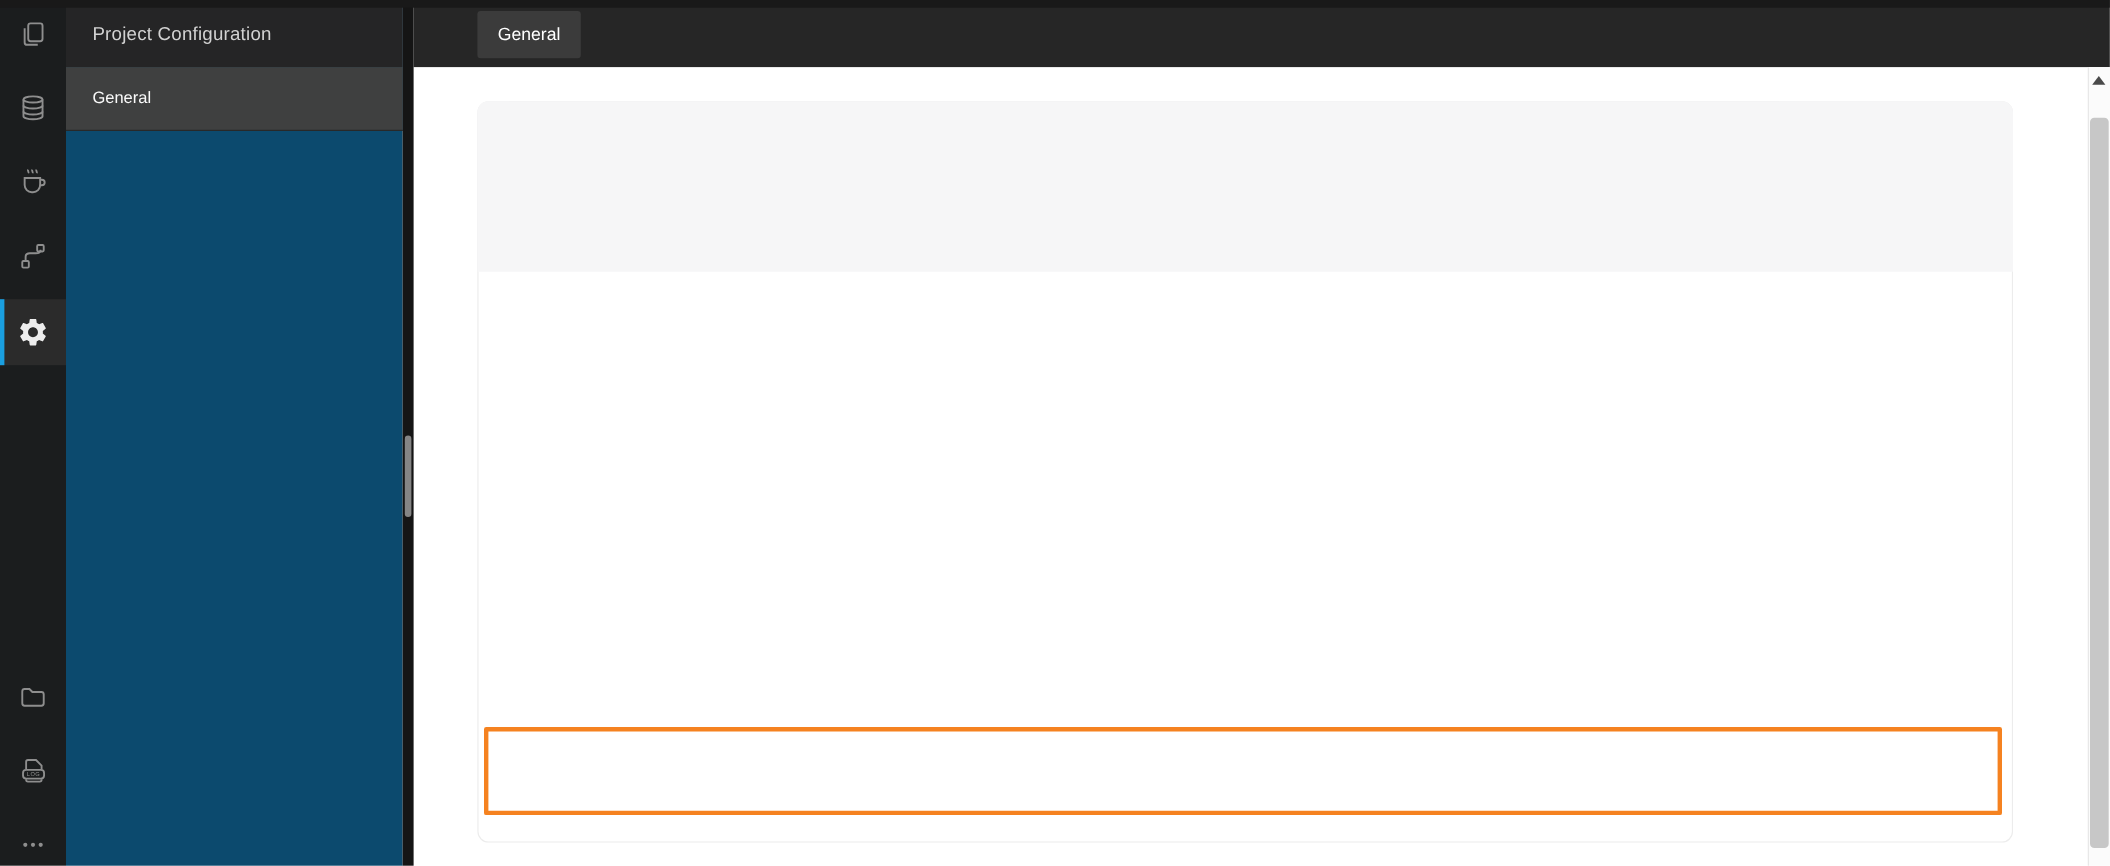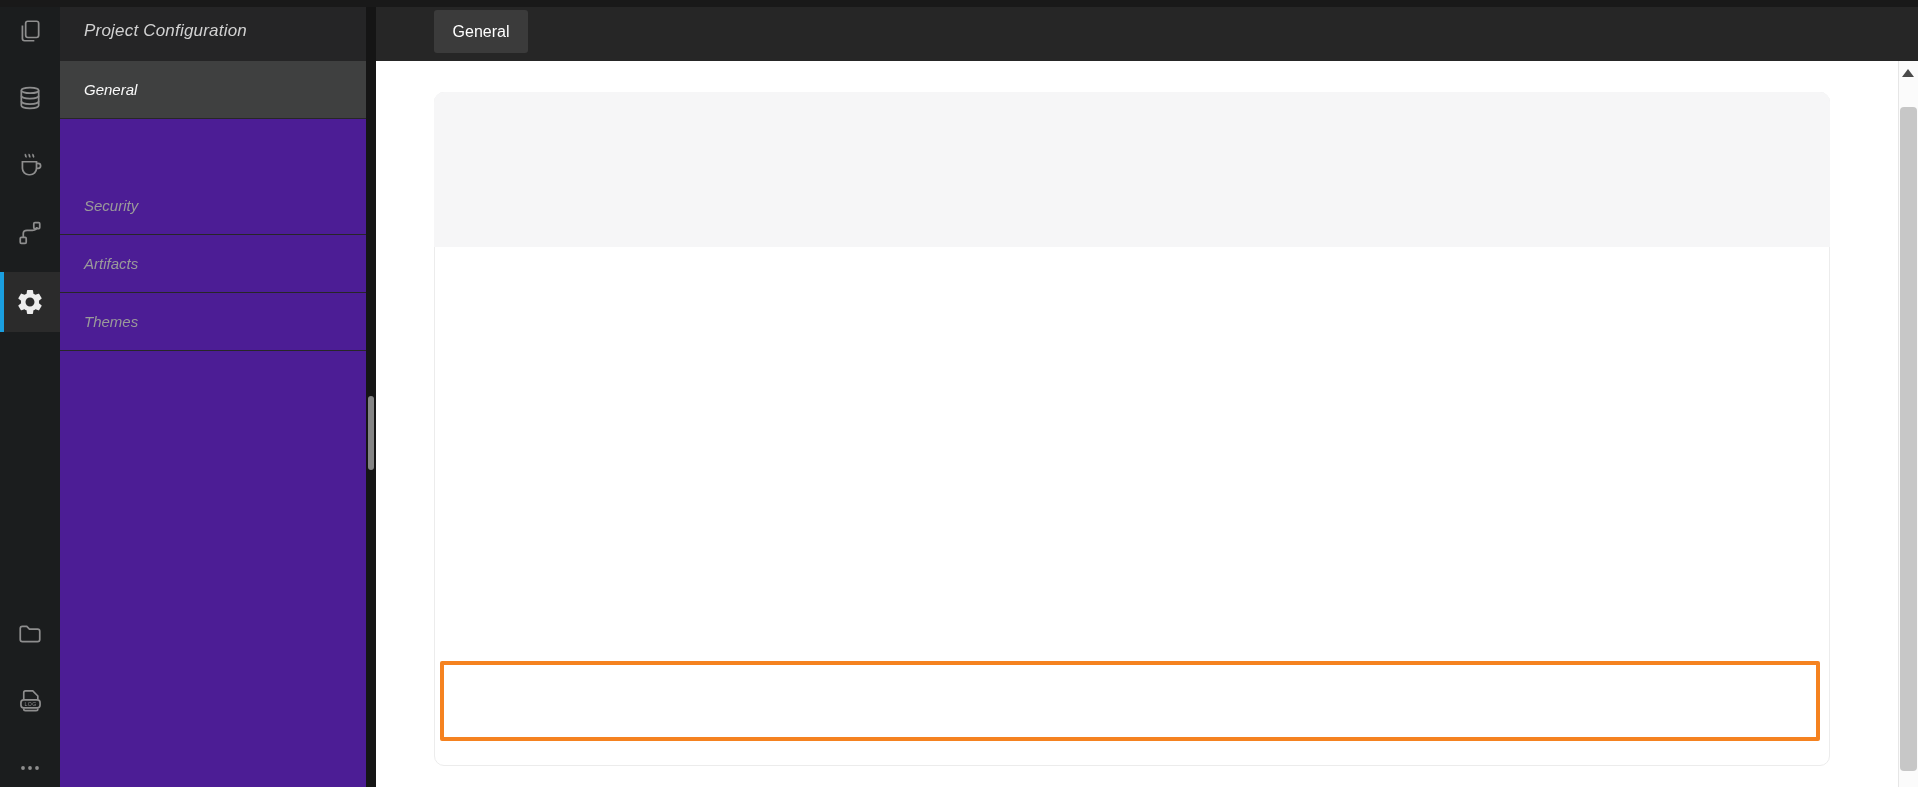--- a/index.html
+++ b/index.html
@@ -10,21 +10,21 @@
 
   
   #rail { left:0; top:0; width:60px; height:787px; background:#1b1d1e; z-index:5; }
   .rail-ic { position:absolute; left:0; width:60px; height:58px; display:flex;
     align-items:center; justify-content:center; cursor:pointer; }
   .rail-ic svg { display:block; }
   #rail-sel-bg { position:absolute; left:0; top:272px; width:60px; height:60px; background:#2b2b2b; }
   #rail-accent { position:absolute; left:0; top:272px; width:4px; height:60px; background:#1a9fe0; }
 
   
-  #sidebar { left:60px; top:0; width:306px; height:787px; background:#4c1d95; z-index:4;font-style:italic; }
+  #sidebar { left:60px; top:0; width:306px; height:787px; background:#0c4a6e; z-index:4; }
   #side-header { position:absolute; left:0; top:0; width:306px; height:61px; background:#252526;
     color:#d2d2d2; font-size:17px; line-height:61px; padding-left:24px; letter-spacing:.2px; }
   .side-item { position:absolute; left:0; width:306px; height:58px; color:#9a9a9a; font-size:15px;
     line-height:58px; padding-left:24px; border-bottom:1px solid #272727; cursor:pointer; }
   .side-item.active { background:#3f4040; color:#fafafa; }
 
   
   #gap { left:366px; top:0; width:10px; height:787px; background:#151515; z-index:4; }
   #side-thumb { position:absolute; left:2px; top:396px; width:6px; height:74px; background:#858585; border-radius:3px; }
 
@@ -157,23 +157,20 @@
       <circle cx="5" cy="12" r="1.9"></circle>
         <circle cx="12" cy="12" r="1.9"></circle>
         <circle cx="19" cy="12" r="1.9"></circle>
     </svg>
   </div>
 </div>
 
 <div class="abs" id="sidebar">
   <div id="side-header">Project Configuration</div>
   <div class="side-item active" style="top:61px">General</div>
-  <div class="side-item" style="top:177px">Security</div>
-  <div class="side-item" style="top:235px">Artifacts</div>
-  <div class="side-item" style="top:293px">Themes</div>
 </div>
 
 <div class="abs" id="gap">
   <div id="side-thumb"></div>
 </div>
 
 <div class="abs" id="topbar">
   <div id="tab-general">General</div>
 </div>
 

